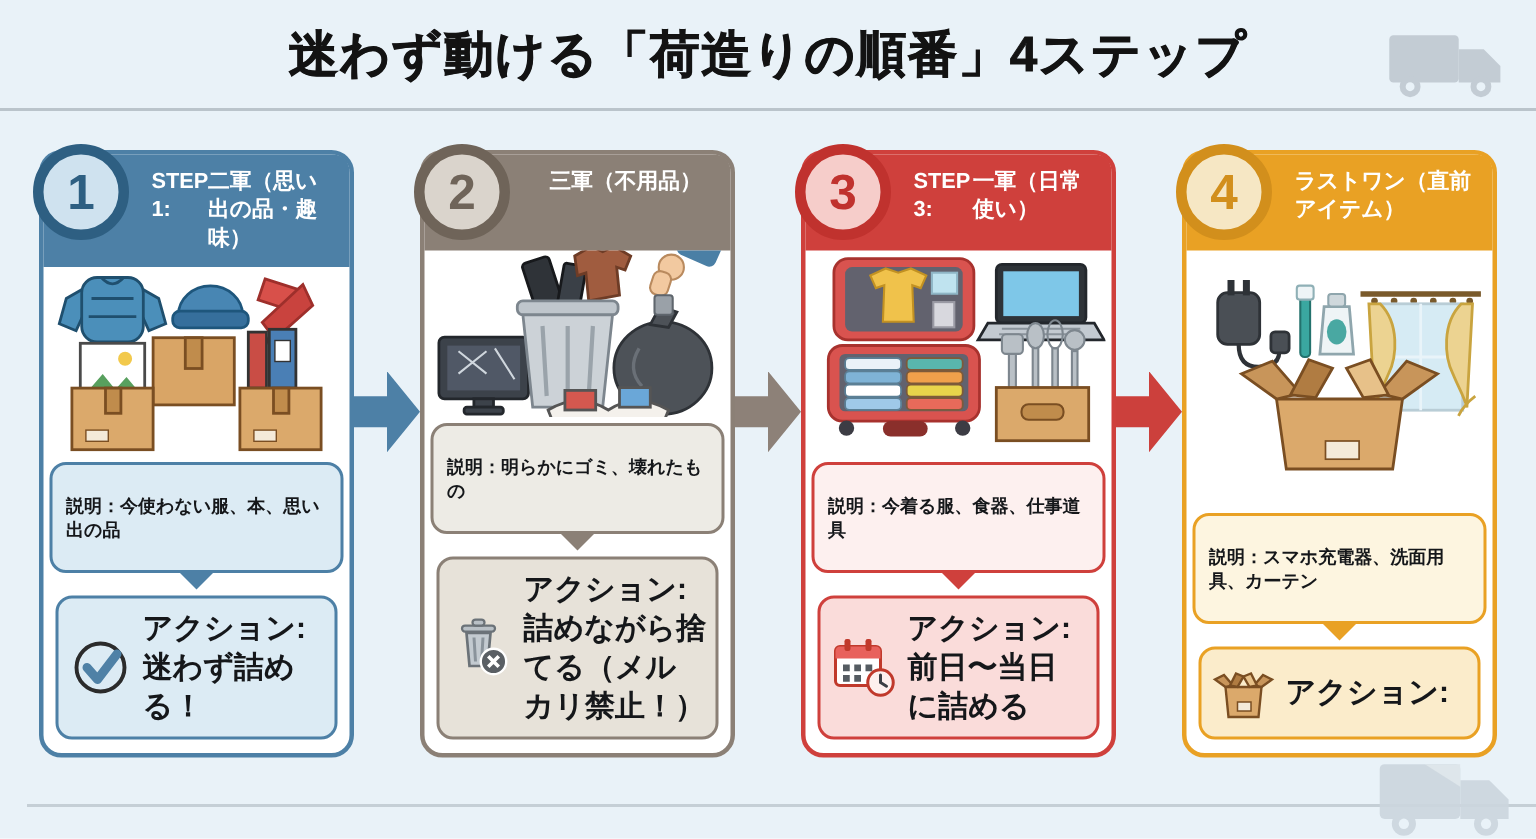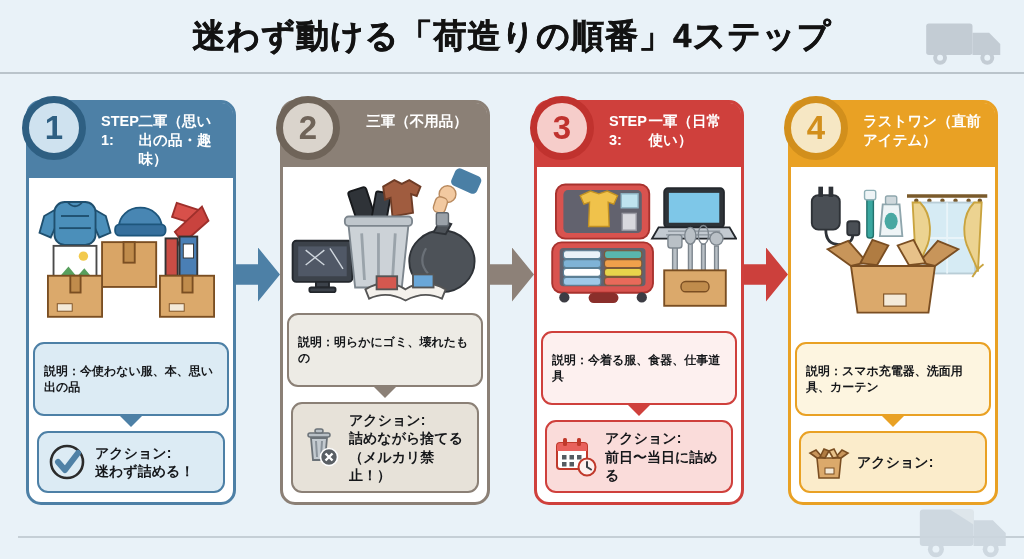--- a/index.html
+++ b/index.html
@@ -27,21 +27,21 @@
         font-size:33px;font-weight:900;color:var(--ring);}
   .illus{flex:1;display:flex;align-items:center;justify-content:center;padding:2px 4px;overflow:hidden;}
   .illus svg{width:196px;height:auto;max-height:158px;}
 
   .desc{position:relative;margin:4px 4px 15px;background:var(--tint);border:2px solid var(--ac);
         border-radius:11px;padding:19px 9px;font-size:12px;font-weight:800;line-height:1.35;color:#15171a;}
   .desc .tail{position:absolute;left:50%;bottom:-13px;transform:translateX(-50%);width:0;height:0;
         border-left:13px solid transparent;border-right:13px solid transparent;border-top:13px solid var(--ac);}
   .action{margin:0 8px 9px;background:var(--tint2);border:2px solid var(--ac);border-radius:11px;
         padding:7px 6px;display:flex;align-items:center;gap:6px;
-        font-size:14px;font-weight:800;line-height:1.3;color:#15171a;}
+        font-size:20px;font-weight:800;line-height:1.3;color:#15171a;}
   .action .aicon{flex:0 0 44px;display:flex;align-items:center;justify-content:center;}
   .albl{display:block;}
 
   .arrowwrap{flex:0 0 44px;display:flex;align-items:center;justify-content:center;}
   .arrow{width:44px;height:54px;margin-top:-56px;background:var(--ac);
         clip-path:polygon(0% 31%,50% 31%,50% 0%,100% 50%,50% 100%,50% 69%,0% 69%);}
 </style>
 </head>
 <body>
 

